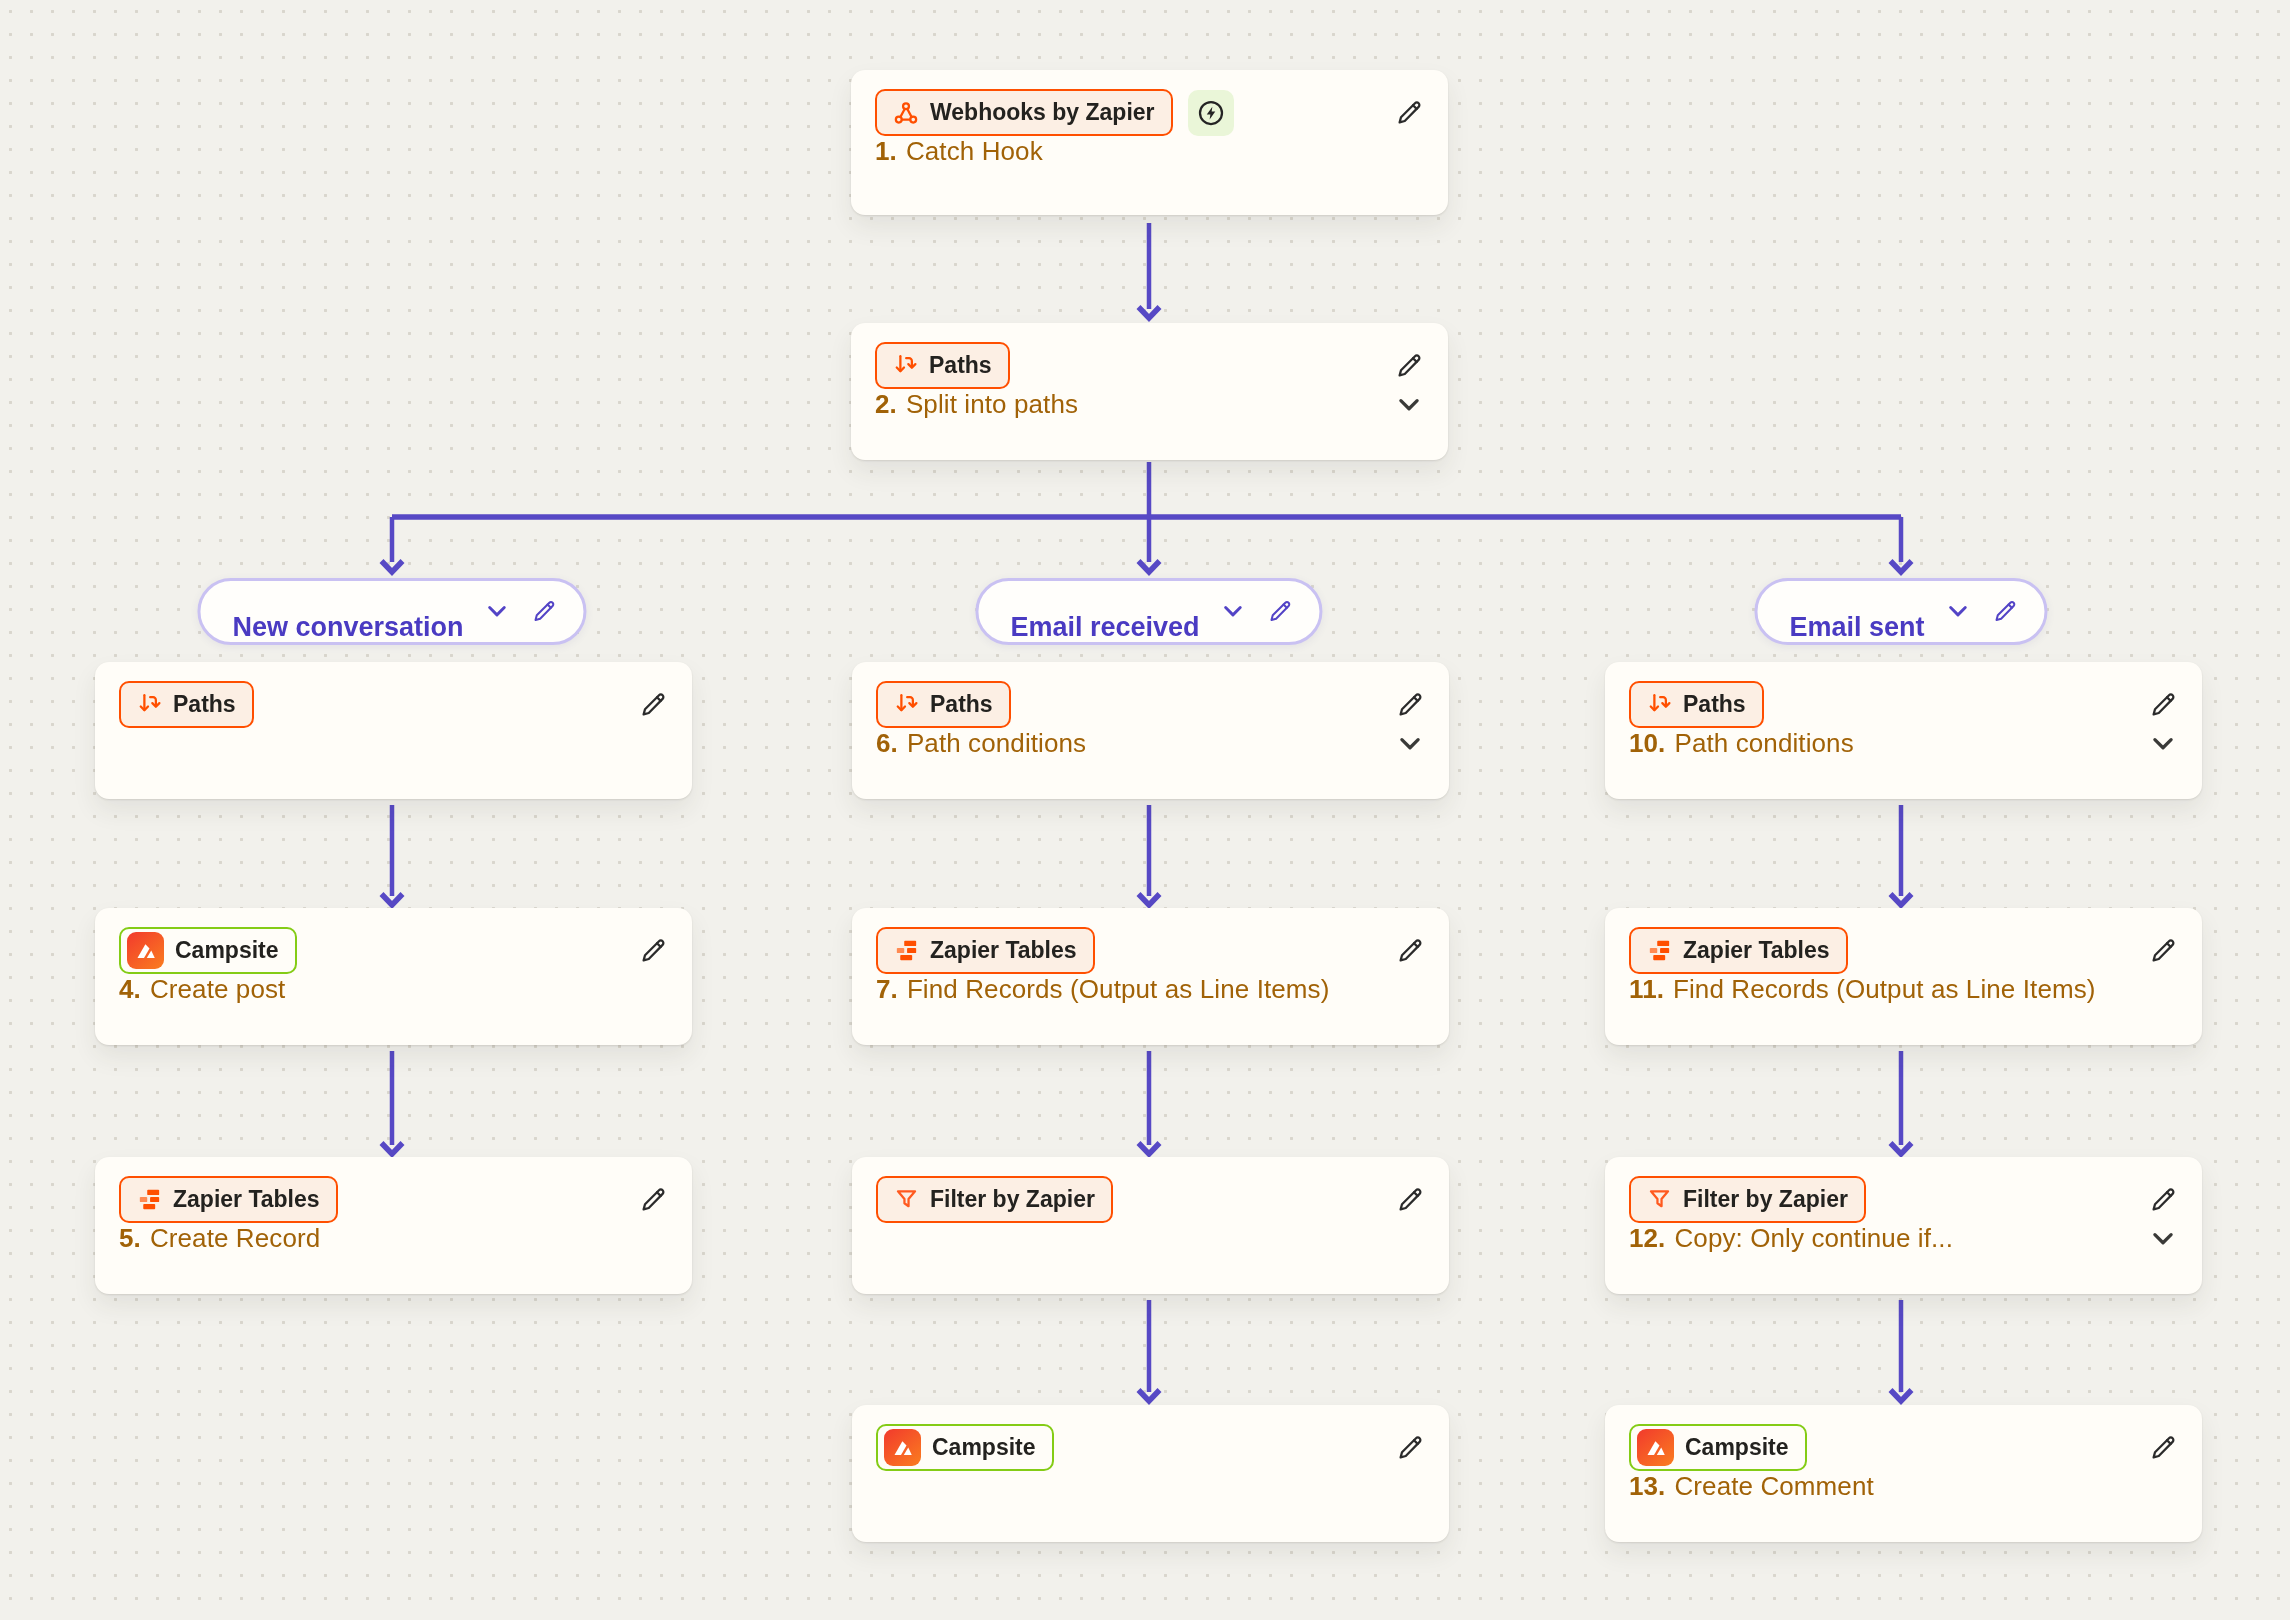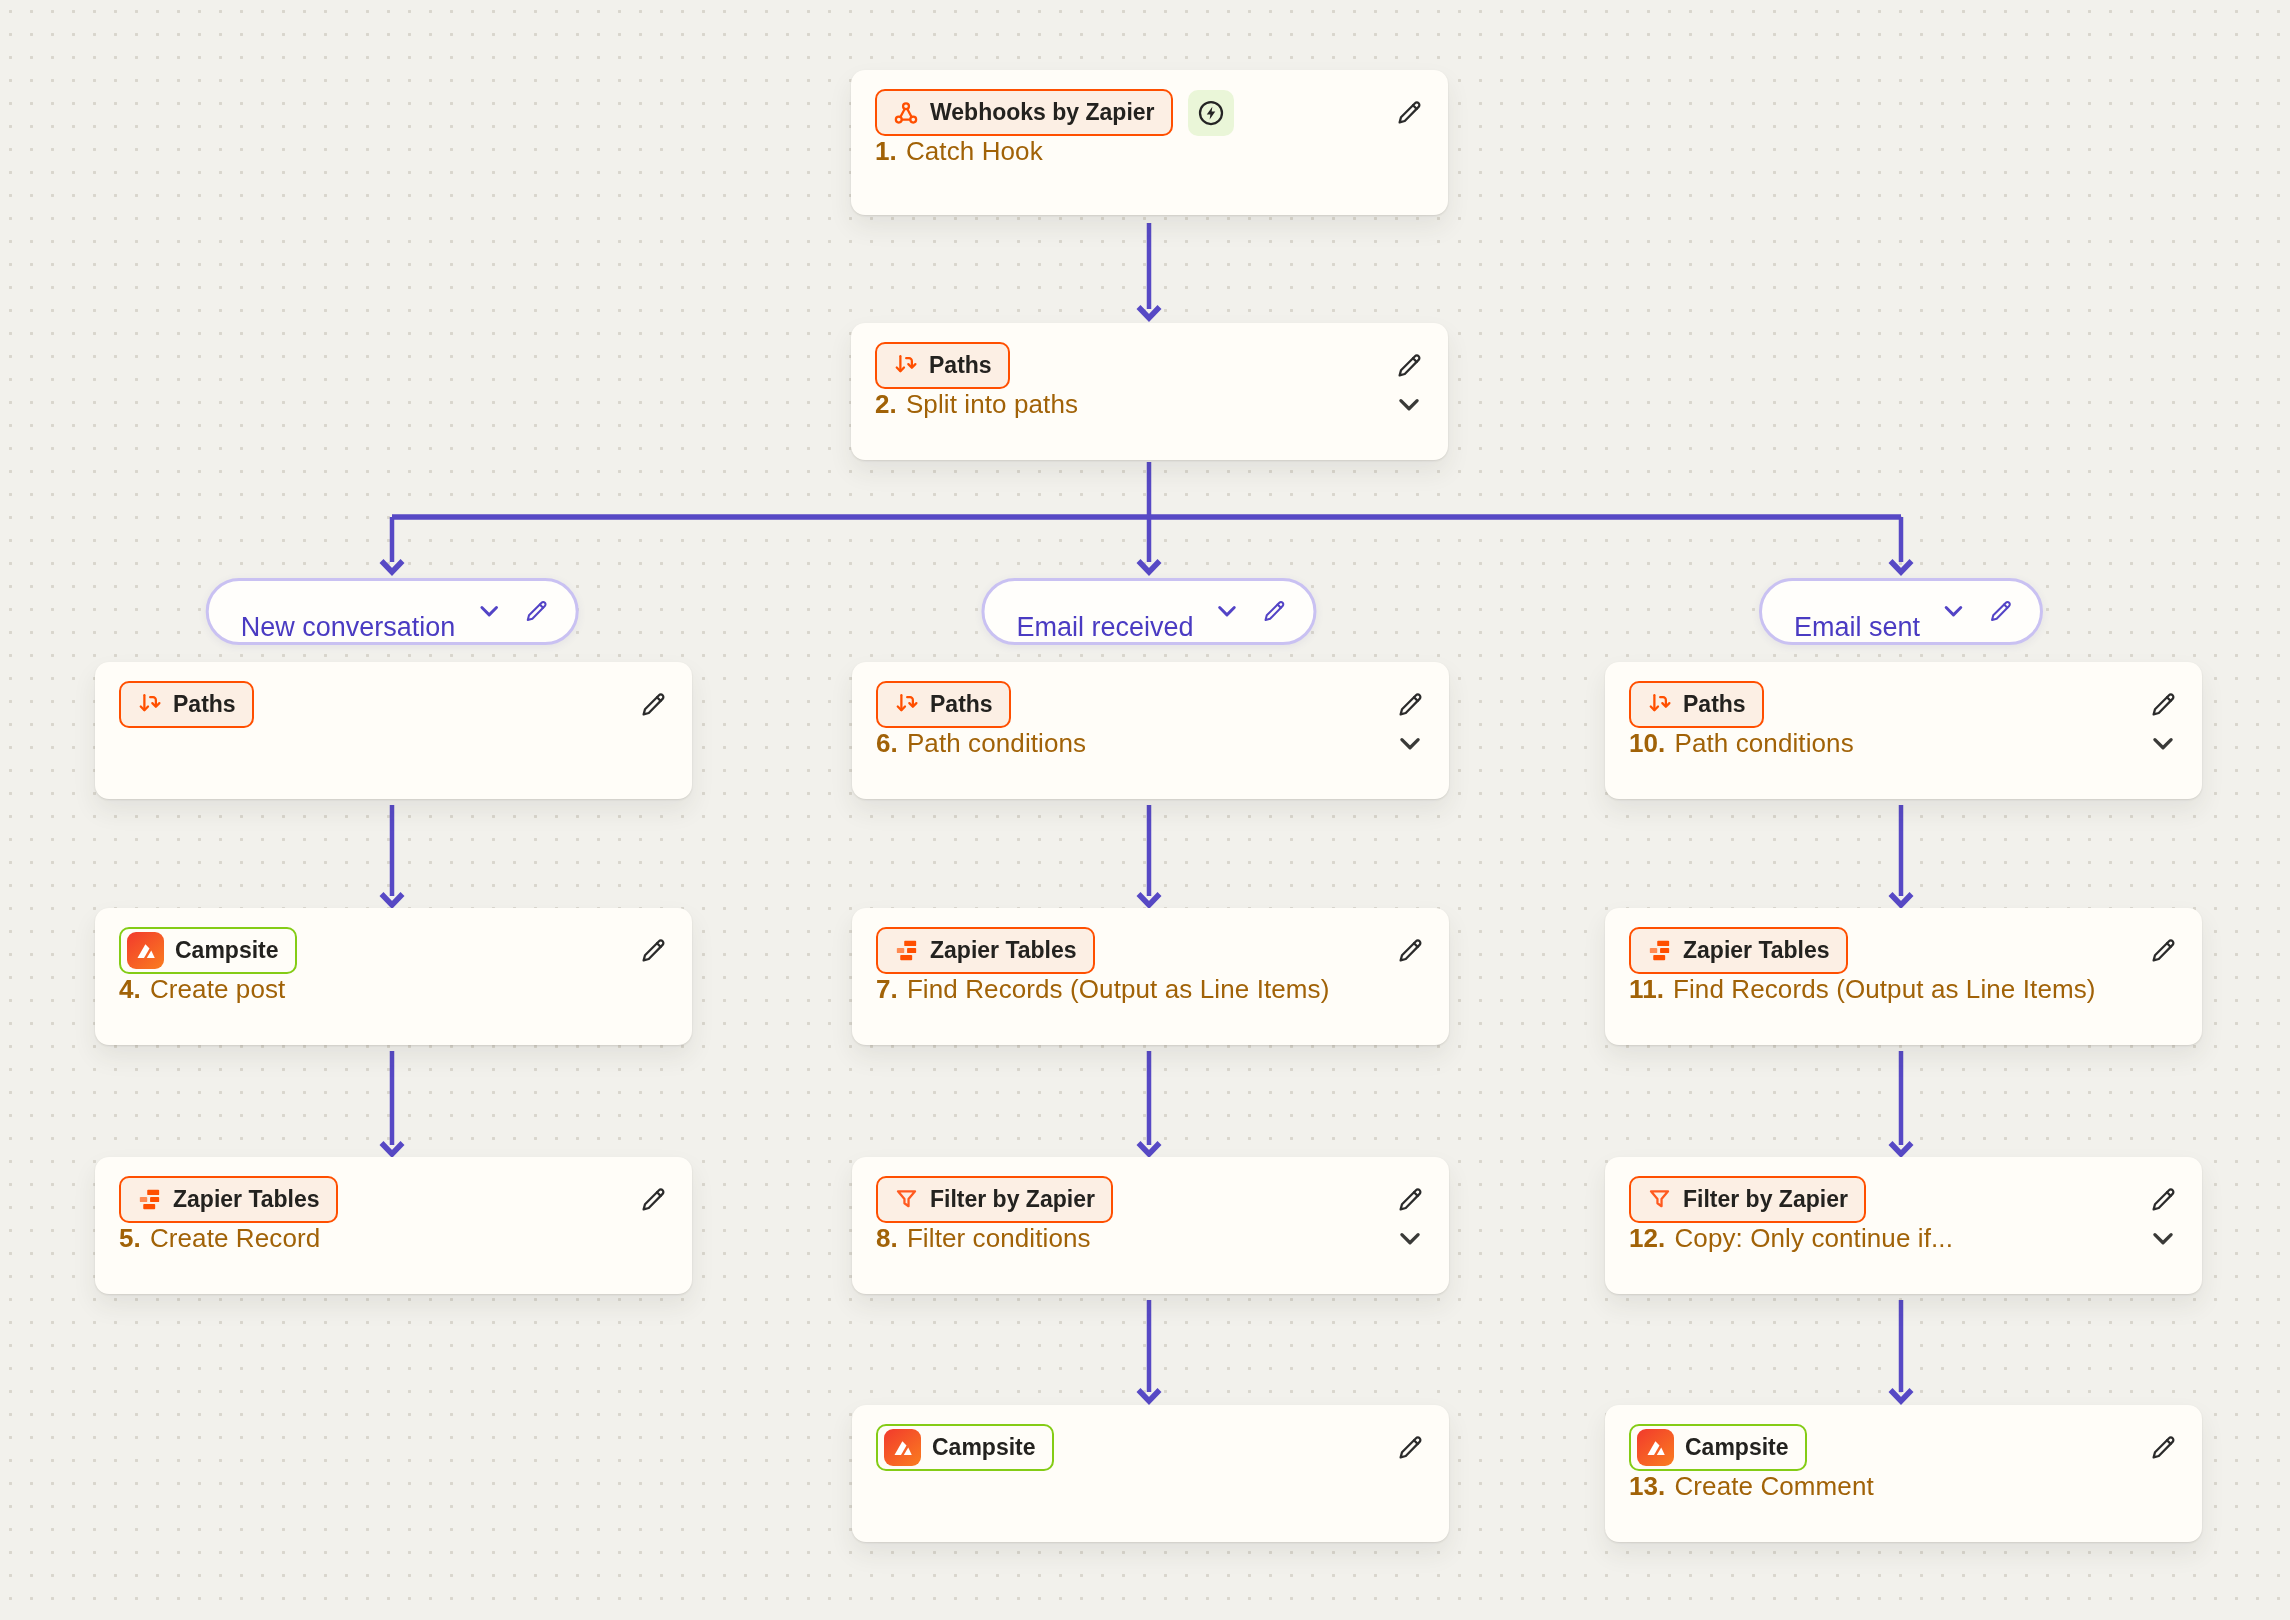--- a/index.html
+++ b/index.html
@@ -51,21 +51,21 @@
   .title .num{font-weight:700;margin-right:9px;}
   .chev{color:#3a3a38;display:flex;align-items:center;cursor:pointer;}
 
   .pill{
     position:absolute;top:578px;height:67px;transform:translateX(-50%);
     display:inline-flex;align-items:center;gap:20px;
     padding:0 26px 0 32px;box-sizing:border-box;
     background:#fffefb;border:3px solid #c9c1f2;border-radius:40px;
     box-shadow:0 2px 8px rgba(70,60,140,.08);cursor:pointer;white-space:nowrap;
   }
-  .pill .lbl{font-size:27px;font-weight:400;color:#4a3bc2;margin-top:31px;}
+  .pill .lbl{font-size:27px;font-weight:700;color:#4a3bc2;margin-top:31px;}
   .pill .pchev,.pill .ppencil{color:#5344c6;display:flex;align-items:center;cursor:pointer;}
 </style>
 </head>
 <body>
 
 <svg width="0" height="0" style="position:absolute" aria-hidden="true">
   <defs>
     <symbol id="i-pencil" viewBox="0 0 24 24">
       <g fill="none" stroke="currentColor" stroke-width="1.8" stroke-linecap="round" stroke-linejoin="round">
         <path d="M4.5 19.5 L5.6 15.4 L16.8 4.2 a2.05 2.05 0 0 1 2.9 2.9 L8.6 18.4 L4.5 19.5 z"></path>
@@ -347,28 +347,20 @@
           <use href="#i-filter"></use>
         </svg>
       <span>Filter by Zapier</span>
     </div>
     <div class="pencil">
         <svg width="30" height="30">
           <use href="#i-pencil"></use>
         </svg>
       </div>
   </div>
-  <div class="row2">
-    <div class="title"><span class="num">8.</span><span>Filter conditions</span></div>
-    <div class="chev">
-        <svg width="30" height="30">
-          <use href="#i-chev"></use>
-        </svg>
-      </div>
-  </div>
 </div>
 
 <div class="card" style="left:852px;top:1405px">
   <div class="row1">
     <div class="badge plain">
       <span class="appicon">
           <svg width="30" height="30">
             <use href="#i-campsite"></use>
           </svg>
         </span>

